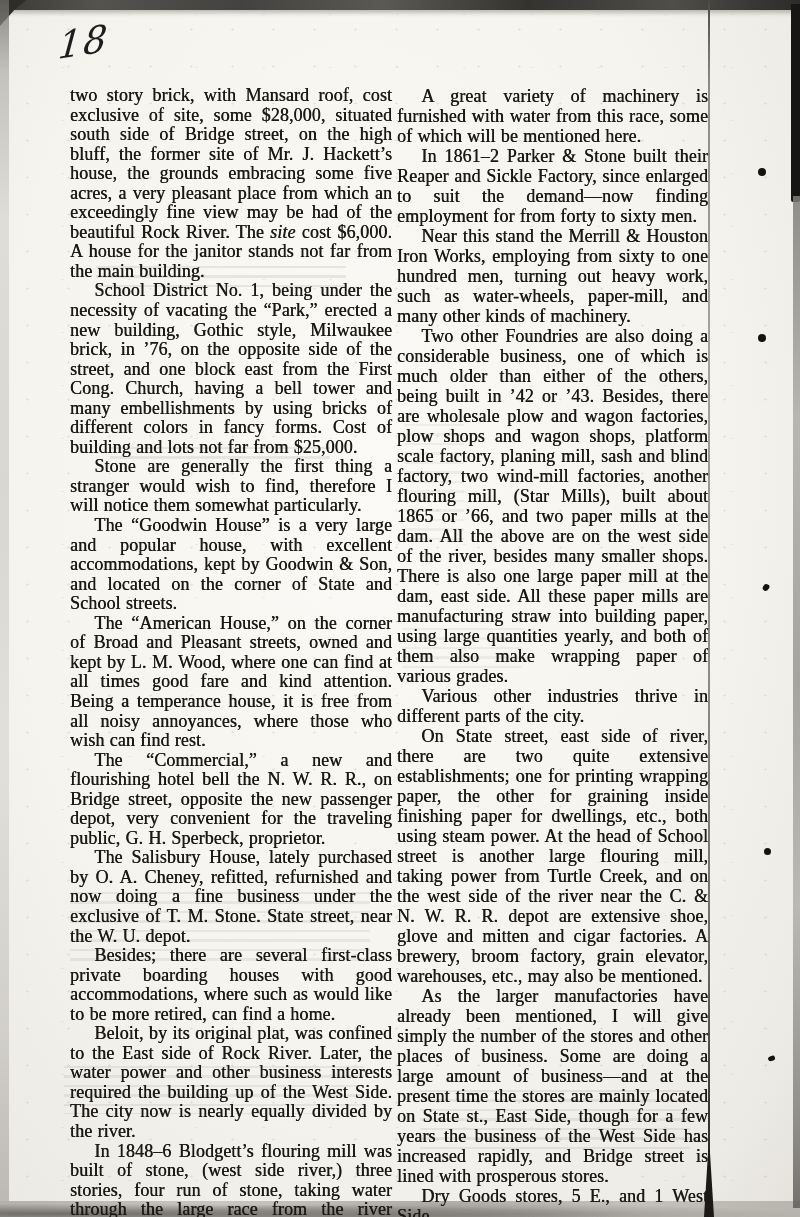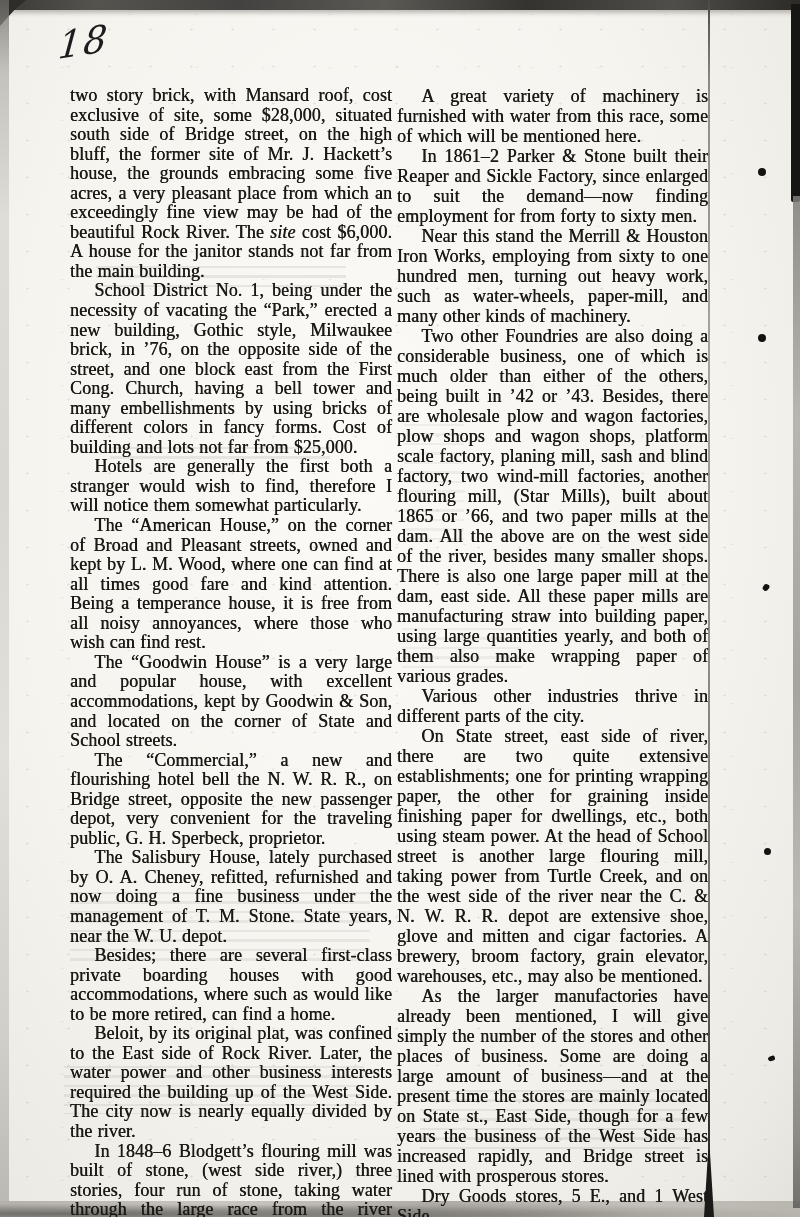--- a/index.html
+++ b/index.html
@@ -120,25 +120,25 @@
 <div class="ghost g5"></div>
 <div class="ghost g6"></div>
 <div class="ghost g7"></div>
 
 <div class="pageno">18</div>
 
 <main>
   <section class="col left">
     <p class="noindent"><span>two story brick, with Mansard roof, cost exclusive of site, some $28,000, situated south side of Bridge street, on the high bluff, the former site of Mr. J. Hackett’s house, the grounds embracing some five acres, a very pleasant place from which an exceedingly fine view may be had of the beautiful Rock River.  The </span><i>site</i><span> cost $6,000.  A house for the janitor stands not far from the main building.</span></p>
     <p>School District No. 1, being under the necessity of vacating the “Park,” erected a new building, Gothic style, Milwaukee brick, in ’76, on the opposite side of the street, and one block east from the First Cong. Church, having a bell tower and many embellishments by using bricks of different colors in fancy forms.  Cost of building and lots not far from $25,000.</p>
-    <p>Hotels are generally the first both a stranger would wish to find, therefore I will notice them somewhat particularly.</p>
+    <p>Stone are generally the first thing a stranger would wish to find, therefore I will notice them somewhat particularly.</p>
+    <p>The “Goodwin House” is a very large and popular house, with excellent accommodations, kept by Goodwin &amp; Son, and located on the corner of State and School streets.</p>
     <p>The “American House,” on the corner of Broad and Pleasant streets, owned and kept by L. M. Wood, where one can find at all times good fare and kind attention.  Being a temperance house, it is free from all noisy annoyances, where those who wish can find rest.</p>
-    <p>The “Goodwin House” is a very large and popular house, with excellent accommodations, kept by Goodwin &amp; Son, and located on the corner of State and School streets.</p>
     <p>The “Commercial,” a new and flourishing hotel bell the N. W. R. R., on Bridge street, opposite the new passenger depot, very convenient for the traveling public, G. H. Sperbeck, proprietor.</p>
-    <p>The Salisbury House, lately purchased by O. A. Cheney, refitted, refurnished and now doing a fine business under the management of T. M. Stone.  State years, near the W. U. depot.</p>
+    <p>The Salisbury House, lately purchased by O. A. Cheney, refitted, refurnished and now doing a fine business under the exclusive of T. M. Stone.  State street, near the W. U. depot.</p>
     <p>Besides; there are several first-class private boarding houses with good accommodations, where such as would like to be more retired, can find a home.</p>
     <p>Beloit, by its original plat, was confined to the East side of Rock River.  Later, the water power and other business interests required the building up of the West Side.  The city now is nearly equally divided by the river.</p>
     <p>In 1848–6 Blodgett’s flouring mill was built of stone, (west side river,) three stories, four run of stone, taking water through the large race from the river dammed above.</p>
   </section>
 
   <section class="col right">
     <p>A great variety of machinery is furnished with water from this race, some of which will be mentioned here.</p>
     <p>In 1861–2 Parker &amp; Stone built their Reaper and Sickle Factory, since enlarged to suit the demand—now finding employment for from forty to sixty men.</p>
     <p>Near this stand the Merrill &amp; Houston Iron Works, employing from sixty to one hundred men, turning out heavy work, such as water-wheels, paper-mill, and many other kinds of machinery.</p>
     <p>Two other Foundries are also doing a considerable business, one of which is much older than either of the others, being built in ’42 or ’43.  Besides, there are wholesale plow and wagon factories, plow shops and wagon shops, platform scale factory, planing mill, sash and blind factory, two wind-mill factories, another flouring mill, (Star Mills), built about 1865 or ’66, and two paper mills at the dam.  All the above are on the west side of the river, besides many smaller shops.  There is also one large paper mill at the dam, east side.  All these paper mills are manufacturing straw into building paper, using large quantities yearly, and both of them also make wrapping paper of various grades.</p>

